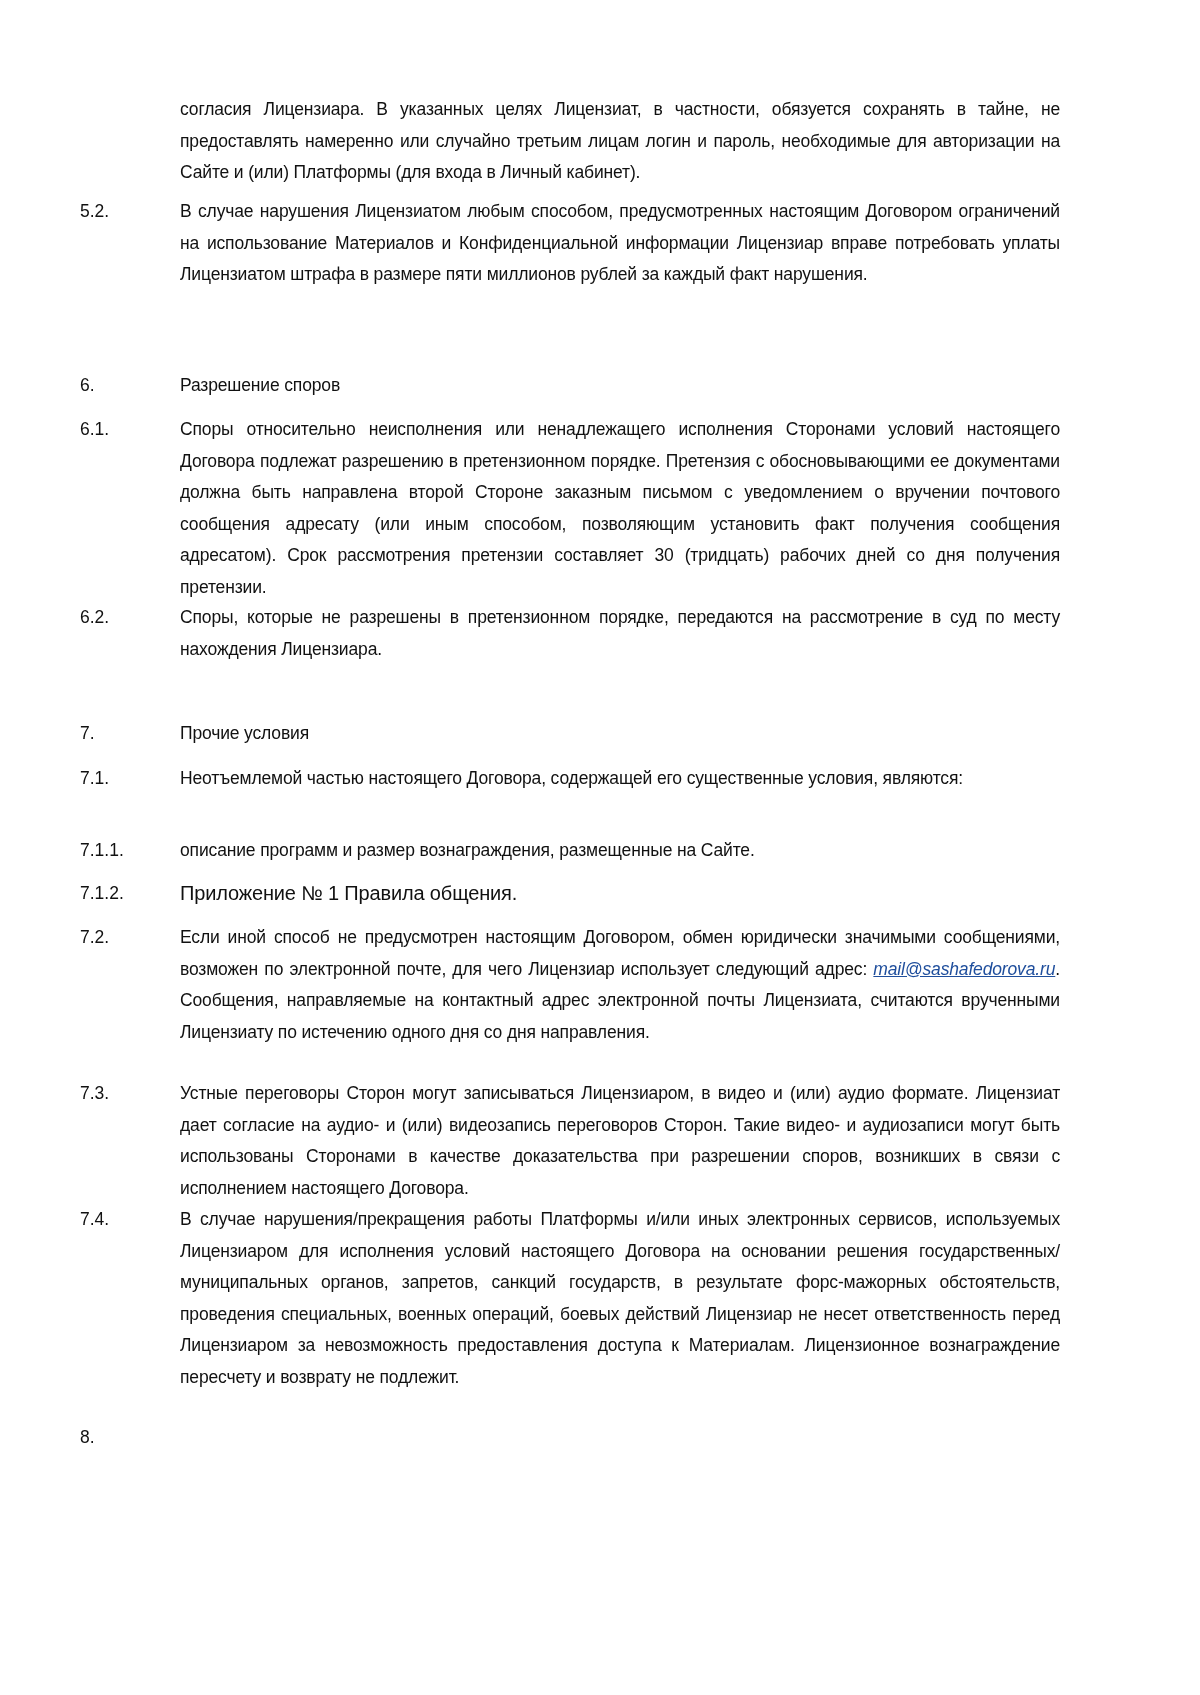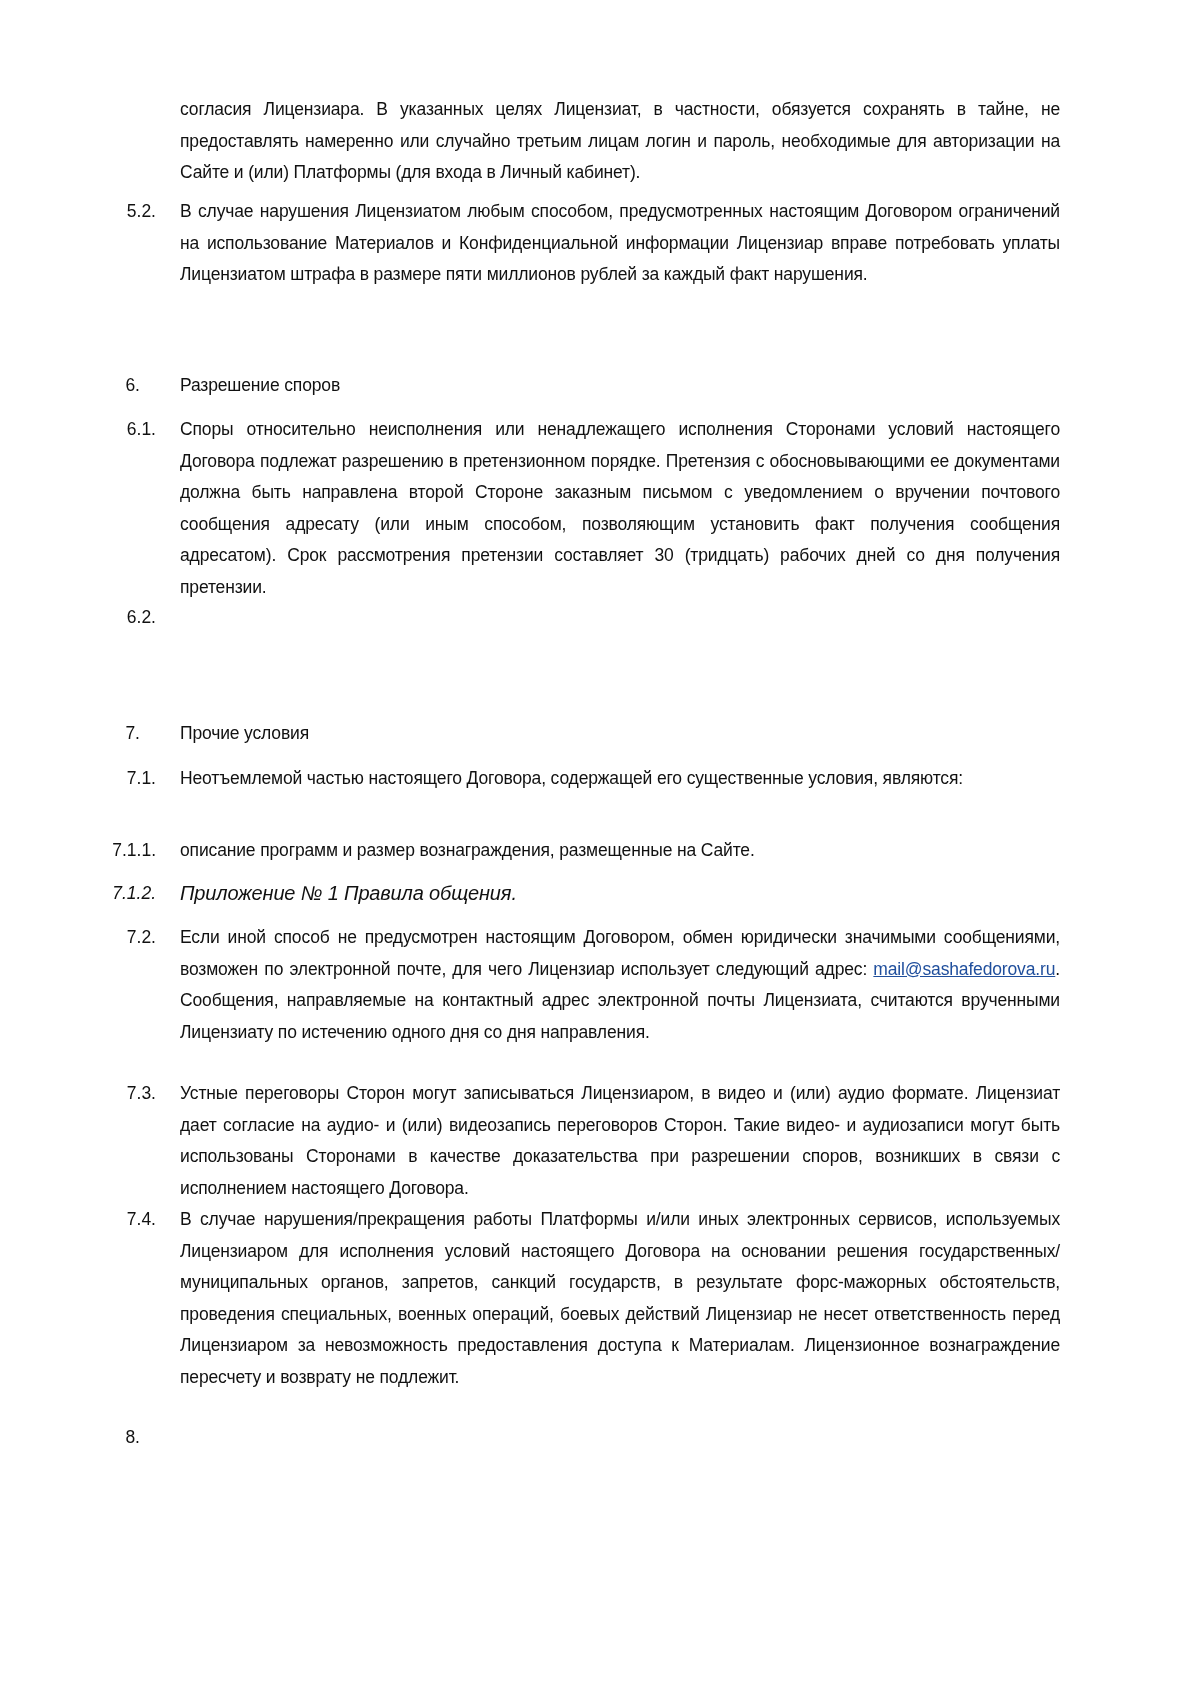--- a/index.html
+++ b/index.html
@@ -13,31 +13,31 @@
       position: absolute;
       left: 80px;
       width: 980px;
       font-size: 17.5px;
       line-height: 31.5px;
     }
     .num {
       position: absolute;
       left: 0;
       width: 76px;
-      text-align: right;
+      text-align: left;
     }
     .body-text {
       margin-left: 100px;
       width: 880px;
       text-align: justify;
       text-align-last: left;
       letter-spacing: -0.15px;
     }
     .sans { font-family: "Liberation Sans", sans-serif; font-size: 20px; }
-    a.email { color: #1f4e9c; text-decoration: underline; }
+    a.email { color: #1f4e9c; text-decoration: underline; font-style: italic; }
     .heading .body-text { text-align: center; }
   </style>
 </head>
 <body>
 
 <div class="page">
 
   <div class="para" style="top:86px;">
     <div class="body-text">согласия Лицензиара. В указанных целях Лицензиат, в частности, обязуется сохранять в тайне, не предоставлять намеренно или случайно третьим лицам логин и пароль, необходимые для авторизации на Сайте и (или) Платформы (для входа в Личный кабинет).</div>
   </div>
@@ -52,38 +52,39 @@
     <div class="body-text">Разрешение споров</div>
   </div>
 
   <div class="para" style="top:406px;">
     <span class="num">6.1.</span>
     <div class="body-text">Споры относительно неисполнения или ненадлежащего исполнения Сторонами условий настоящего Договора подлежат разрешению в претензионном порядке. Претензия с обосновывающими ее документами должна быть направлена второй Стороне заказным письмом с уведомлением о вручении почтового сообщения адресату (или иным способом, позволяющим установить факт получения сообщения адресатом). Срок рассмотрения претензии составляет 30 (тридцать) рабочих дней со дня получения претензии.</div>
   </div>
 
   <div class="para" style="top:594px;">
     <span class="num">6.2.</span>
+    <div class="body-text">Споры, которые не разрешены в претензионном порядке, передаются на рассмотрение в суд по месту нахождения Лицензиара.</div>
   </div>
 
   <div class="para heading" style="top:710px;">
     <span class="num" style="width:60px;">7.</span>
     <div class="body-text">Прочие условия</div>
   </div>
 
   <div class="para" style="top:755px;">
     <span class="num">7.1.</span>
     <div class="body-text">Неотъемлемой частью настоящего Договора, содержащей его существенные условия, являются:</div>
   </div>
 
   <div class="para" style="top:827px;">
     <span class="num">7.1.1.</span>
     <div class="body-text">описание программ и размер вознаграждения, размещенные на Сайте.</div>
   </div>
 
-  <div class="para" style="top:870px;font-style:italic;">
+  <div class="para" style="top:870px;">
     <span class="num">7.1.2.</span>
     <div class="body-text sans">Приложение № 1 Правила общения.</div>
   </div>
 
   <div class="para" style="top:914px;">
     <span class="num">7.2.</span>
     <div class="body-text"><span>Если иной способ не предусмотрен настоящим Договором, обмен юридически значимыми сообщениями, возможен по электронной почте, для чего Лицензиар использует следующий адрес: </span><a class="email" href="#" style="color: rgb(31, 78, 156);">mail@sashafedorova.ru</a><span>. Сообщения, направляемые на контактный адрес электронной почты Лицензиата, считаются врученными Лицензиату по истечению одного дня со дня направления.</span></div>
   </div>
 
   <div class="para" style="top:1070px;">

